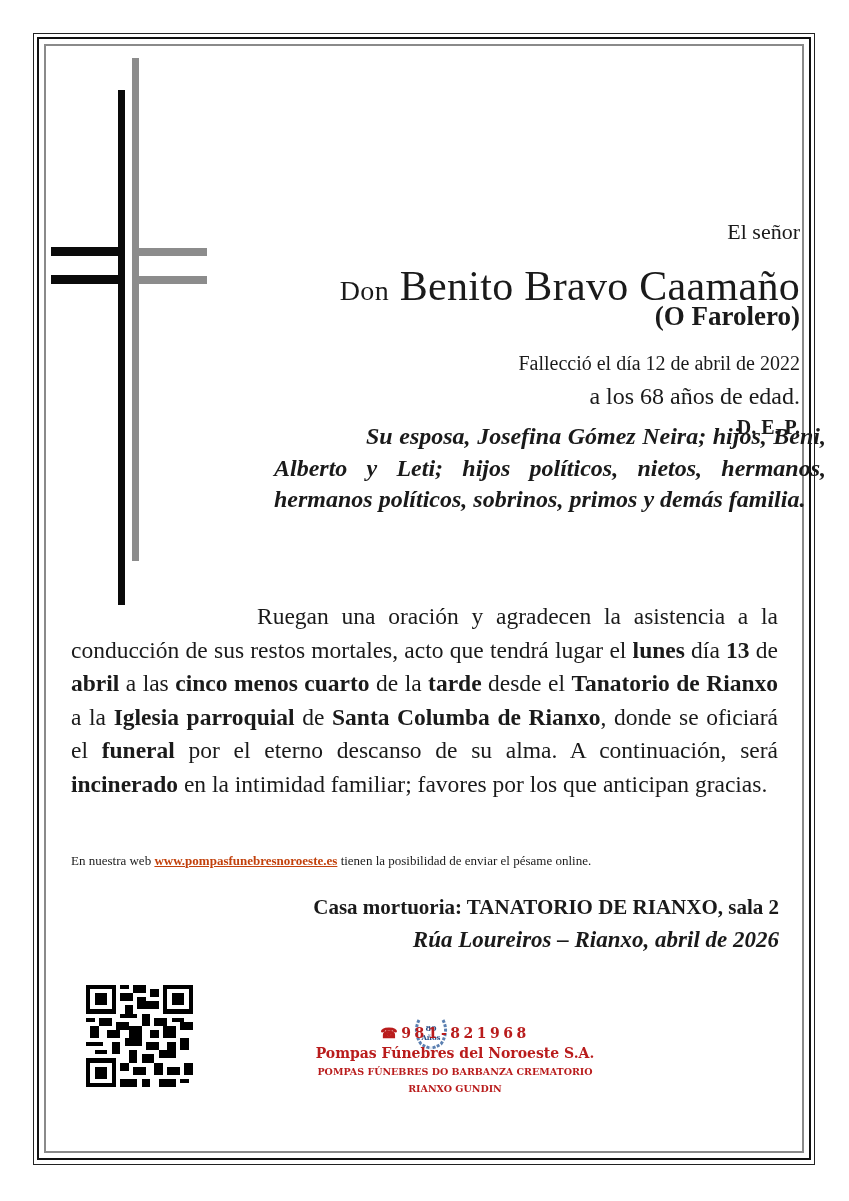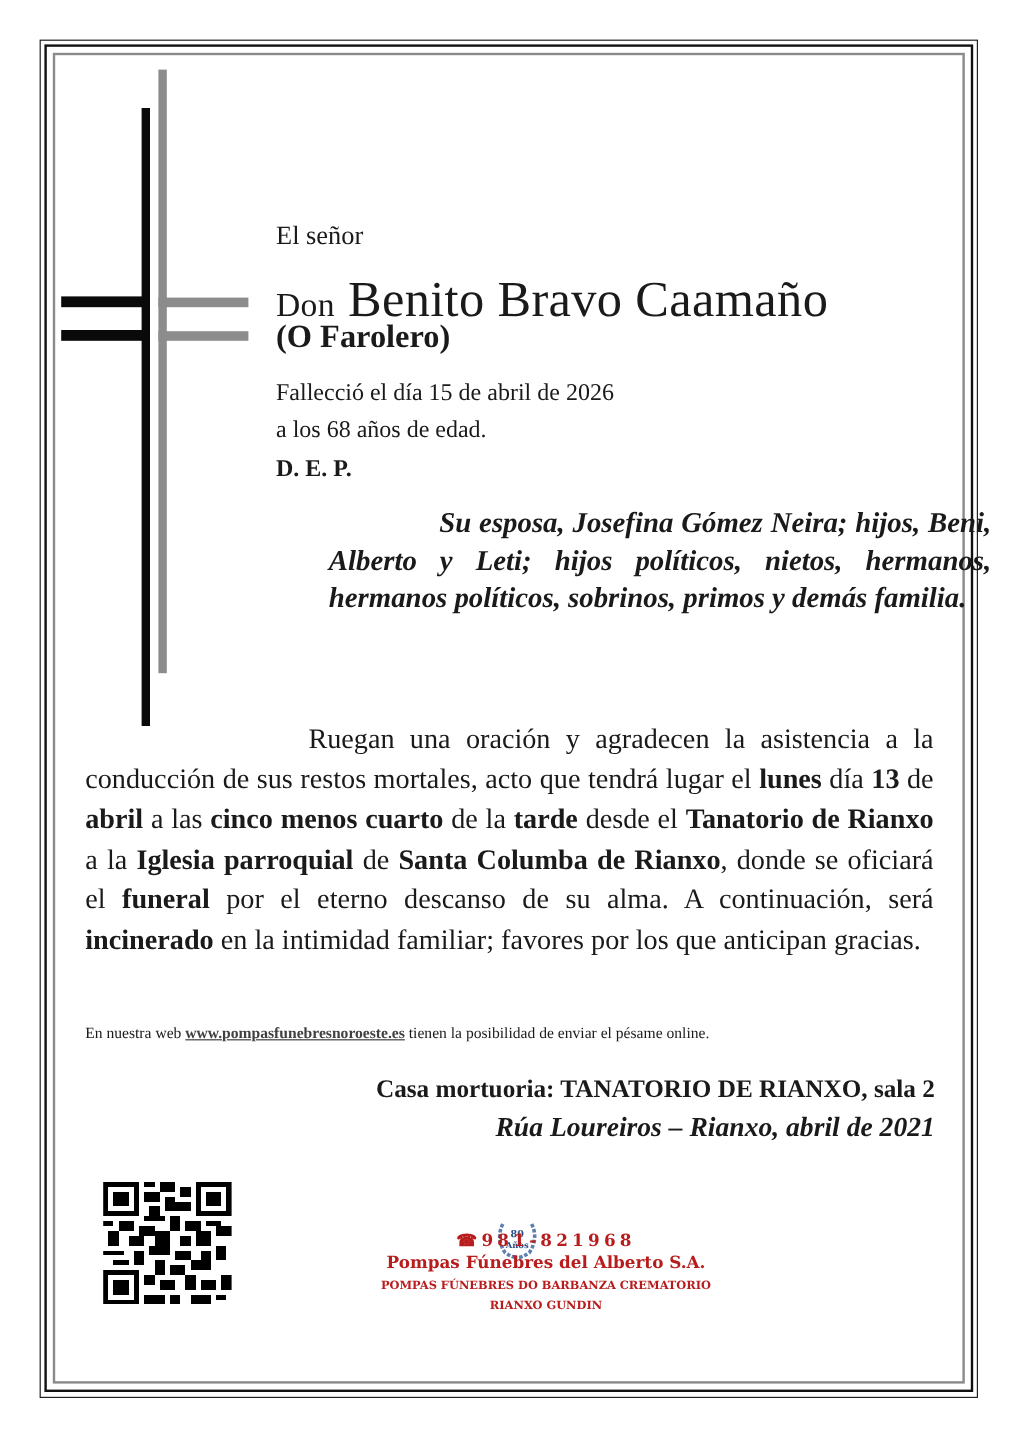--- a/index.html
+++ b/index.html
@@ -8,41 +8,41 @@
   .border-outer { position: absolute; left: 33px; top: 33px; width: 782px; height: 1132px;
                   border: 1px solid #222; box-sizing: border-box; }
   .border-thick { position: absolute; left: 37px; top: 37px; width: 774px; height: 1123px;
                   border: 2px solid #111; box-sizing: border-box; }
   .border-inner { position: absolute; left: 44px; top: 44px; width: 760px; height: 1109px;
                   border: 2px solid #8a8a8a; box-sizing: border-box; }
   .bar { position: absolute; }
   .blk { background: #0a0a0a; }
   .gry { background: #8c8c8c; }
 
-  .center-block { position: absolute; left: 230px; width: 570px; text-align: left; }
+  .center-block { position: absolute; left: 230px; width: 570px; text-align: right; margin-top: 36px; }
   .senor { top: 183px; font-size: 22px; }
   .name { top: 226px; font-size: 42px; white-space: nowrap; letter-spacing: 0.3px; }
   .name .don { font-size: 28px; }
   .alias { top: 265px; font-size: 27px; font-weight: bold; }
   .fallecio { top: 316px; font-size: 20px; }
-  .edad { top: 347px; font-size: 20px; }
+  .edad { top: 347px; font-size: 24px; }
   .dep { top: 380px; font-size: 20px; font-weight: bold; }
 
   .family { position: absolute; left: 226px; top: 421px; width: 552px;
             font-size: 24px; font-weight: bold; font-style: italic; line-height: 31.5px;
             text-align: justify; text-align-last: left; margin-left: 48px; }
   .family .indent { display: inline-block; width: 92px; }
 
   .body-text { position: absolute; left: 71px; top: 600px; width: 707px;
                font-size: 23.5px; line-height: 33.6px; text-align: justify; }
   .body-text .indent { display: inline-block; width: 186px; }
   .body-text b { font-weight: bold; }
 
   .web { position: absolute; left: 71px; top: 853px; font-size: 13px; white-space: nowrap; }
-  .web a { color: #404040; text-decoration: underline; font-weight: bold; }
+  .web a { color: #c2410c; text-decoration: underline; font-weight: bold; }
 
   .casa { position: absolute; right: 70px; top: 895px; font-size: 21px; font-weight: bold; white-space: nowrap; text-align: center; }
   .rua { position: absolute; right: 70px; top: 927px; font-size: 23px; font-weight: bold; font-style: italic; white-space: nowrap; }
 
   .qr { position: absolute; left: 86px; top: 985px; width: 107px; height: 102px; }
 
   .logo { position: absolute; left: 411px; top: 1014px; width: 40px; height: 38px; }
   .footer { position: absolute; left: 230px; width: 450px; text-align: center;
             color: #b91c1c; font-family: "DejaVu Serif", serif; white-space: nowrap; }
   .phone { top: 1025px; font-size: 14px; font-weight: bold; letter-spacing: 3.5px; }
@@ -65,34 +65,34 @@
   <div class="bar gry" style="left:132px;top:248px;width:75px;height:8px;"></div>
   <div class="bar gry" style="left:132px;top:276px;width:75px;height:8px;"></div>
 </div>
 
 <div class="center-block senor">El señor</div>
 <div class="center-block name">
   <span class="don">Don</span>
   <span>Benito Bravo Caamaño</span>
 </div>
 <div class="center-block alias">(O Farolero)</div>
-<div class="center-block fallecio">Fallecció el día 15 de abril de 2026</div>
+<div class="center-block fallecio">Fallecció el día 12 de abril de 2022</div>
 <div class="center-block edad">a los 68 años de edad.</div>
 <div class="center-block dep">D. E. P.</div>
 
 <div class="family"><span class="indent"></span><span>Su esposa, Josefina Gómez Neira; hijos, Beni, Alberto y Leti; hijos políticos, nietos, hermanos, hermanos políticos, sobrinos, primos y demás familia.</span></div>
 
 <div class="body-text"><span class="indent"></span><span id="ceremony-target"><span>Ruegan una oración y agradecen la asistencia a la conducción de sus restos mortales, acto que tendrá lugar el </span><b>lunes</b><span> día </span><b>13</b><span> de </span><b>abril</b><span> a las </span><b>cinco menos cuarto</b><span> de la </span><b>tarde</b><span> desde el </span><b>Tanatorio de Rianxo</b><span> a la </span><b>Iglesia parroquial</b><span> de </span><b>Santa Columba de Rianxo</b><span>, donde se oficiará el </span><b>funeral</b><span> por el eterno descanso de su alma. A continuación, será </span><b>incinerado</b><span> en la intimidad familiar; favores por los que anticipan gracias.</span></span></div>
 
 <div class="web">
   <span>En nuestra web </span><a>www.pompasfunebresnoroeste.es</a><span> tienen la posibilidad de enviar el pésame online.</span>
 </div>
 
 <div class="casa">Casa mortuoria: TANATORIO DE RIANXO, sala 2</div>
-<div class="rua">Rúa Loureiros – Rianxo, abril de 2021</div>
+<div class="rua">Rúa Loureiros – Rianxo, abril de 2026</div>
 
 <div class="qr">
   <svg width="107" height="102" viewBox="0 0 25 25" preserveAspectRatio="none" shape-rendering="crispEdges">
     <rect x="0" y="0" width="7" height="7" fill="#000"></rect>
       <rect x="1" y="1" width="5" height="5" fill="#fff"></rect>
       <rect x="2" y="2" width="3" height="3" fill="#000"></rect>
     <rect x="18" y="0" width="7" height="7" fill="#000"></rect>
       <rect x="19" y="1" width="5" height="5" fill="#fff"></rect>
       <rect x="20" y="2" width="3" height="3" fill="#000"></rect>
     <rect x="0" y="18" width="7" height="7" fill="#000"></rect>
@@ -147,15 +147,15 @@
     <path d="M8 6 Q2 18 10 30 Q16 34 20 34" fill="none" stroke="#5a7fb0" stroke-width="3" stroke-dasharray="3 1.5"></path>
     <path d="M32 6 Q38 18 30 30 Q24 34 20 34" fill="none" stroke="#5a7fb0" stroke-width="3" stroke-dasharray="3 1.5"></path>
     <text x="20" y="17" text-anchor="middle" font-size="8" font-weight="bold" fill="#2a4f86" font-family="DejaVu Serif, serif">80</text>
     <text x="20" y="26" text-anchor="middle" font-size="7" font-weight="bold" fill="#2a4f86" font-family="DejaVu Serif, serif">Años</text>
   </svg>
 </div>
 
 <div class="footer phone">
   <span>☎</span><span>981-821968</span>
 </div>
-<div class="footer company">Pompas Fúnebres del Alberto S.A.</div>
+<div class="footer company">Pompas Fúnebres del Noroeste S.A.</div>
 <div class="footer sub1">POMPAS FÚNEBRES DO BARBANZA CREMATORIO</div>
 <div class="footer sub2">RIANXO GUNDIN</div>
 
 </body></html>

